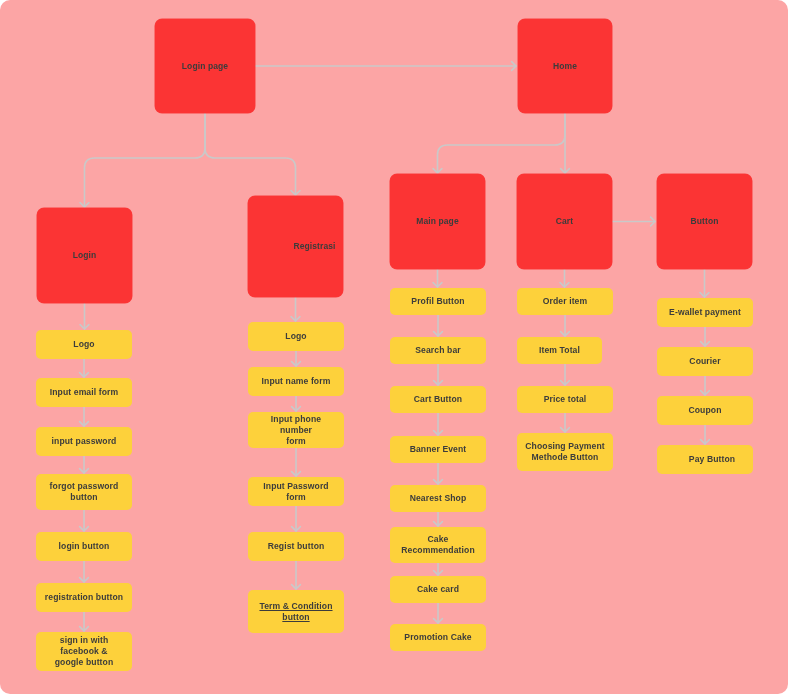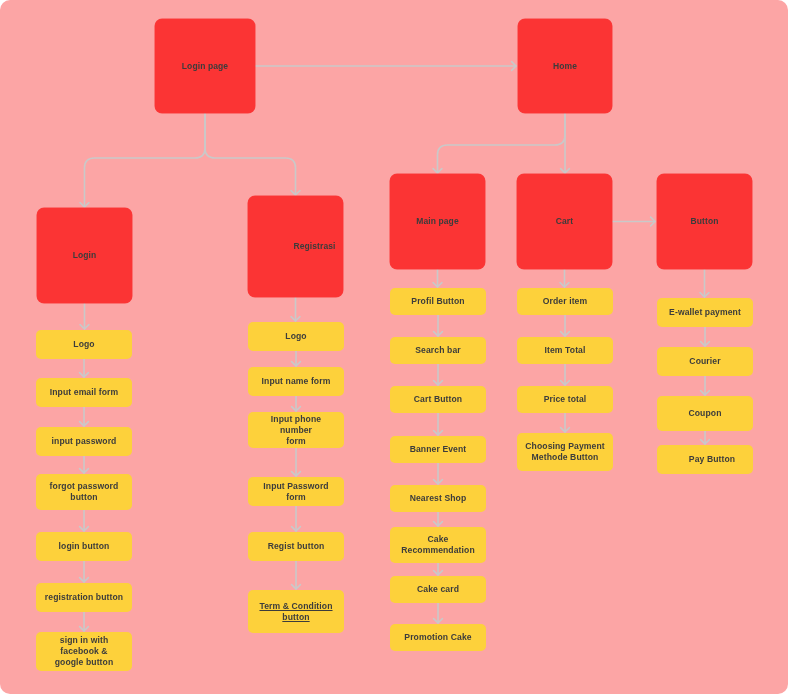--- a/index.html
+++ b/index.html
@@ -221,36 +221,36 @@
       </div>
       <div class="node step" style="left: 390px; top: 576px; width: 96px; height: 27px;">
         <span class="node-label">Cake card</span>
       </div>
       <div class="node step" style="left: 390px; top: 624px; width: 96px; height: 27px;">
         <span class="node-label">Promotion Cake</span>
       </div>
       <div class="node step" style="left: 517px; top: 288px; width: 96px; height: 27px;">
         <span class="node-label">Order item</span>
       </div>
-      <div class="node step" style="left: 517px; top: 337px; width: 96px; height: 27px;">
+      <div class="node step" style="left: 517px; top: 337px; width: 85px; height: 27px;">
         <span class="node-label">Item Total</span>
       </div>
       <div class="node step" style="left: 517px; top: 386px; width: 96px; height: 27px;">
         <span class="node-label">Price total</span>
       </div>
       <div class="node step" style="left: 517px; top: 433px; width: 96px; height: 38px;">
         <span class="node-label">Choosing Payment
 Methode Button</span>
       </div>
       <div class="node step" style="left: 657px; top: 298px; width: 96px; height: 29px;">
         <span class="node-label">E-wallet payment</span>
       </div>
       <div class="node step" style="left: 657px; top: 347px; width: 96px; height: 29px;">
         <span class="node-label">Courier</span>
       </div>
-      <div class="node step" style="left: 657px; top: 396px; width: 96px; height: 35px;">
+      <div class="node step" style="left: 657px; top: 396px; width: 96px; height: 29px;">
         <span class="node-label">Coupon</span>
       </div>
       <div class="node step" style="left: 657px; top: 445px; width: 96px; height: 29px; padding-left: 20px;">
         <span class="node-label">Pay Button</span>
       </div>
     </div>
 </div>
 
 </body></html>

